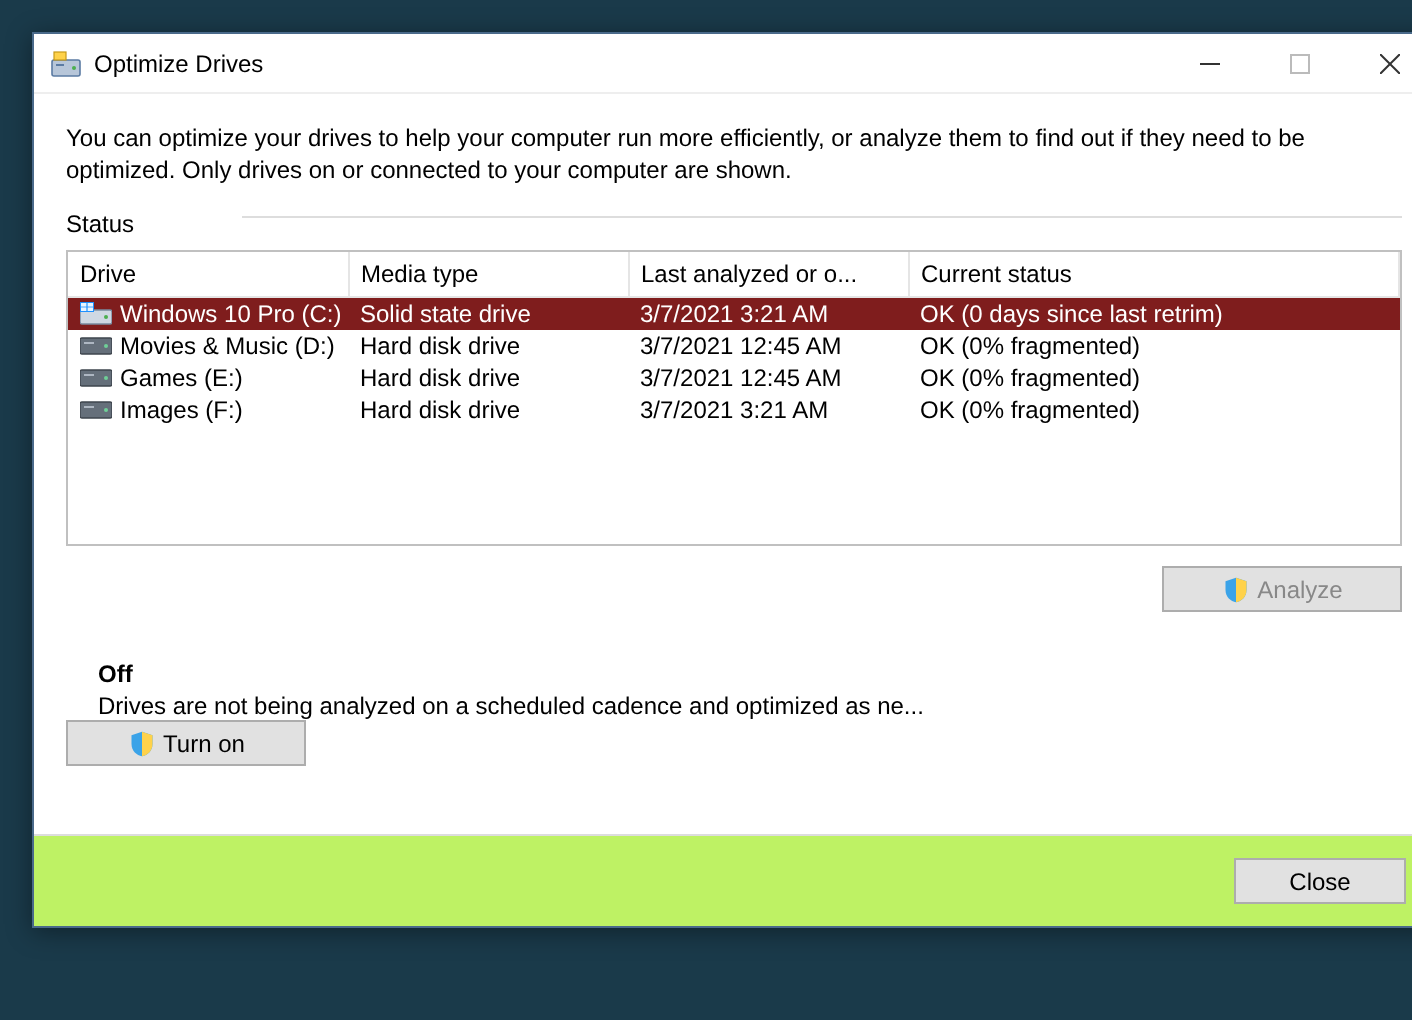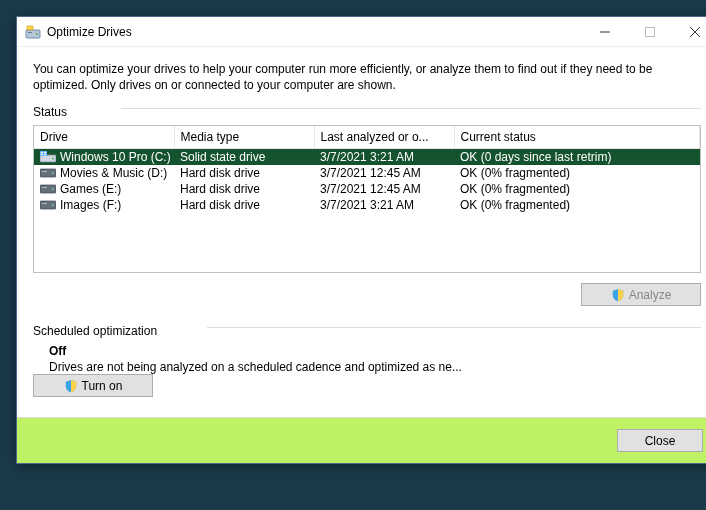--- a/index.html
+++ b/index.html
@@ -99,21 +99,21 @@
     overflow: hidden;
     text-overflow: ellipsis;
   }
   .drive-table td {
     padding: 1px 6px;
     font-size: 12px;
     white-space: nowrap;
     overflow: hidden;
   }
   .drive-table tr.selected td {
-    background: #14532d;
+    background: #7f1d1d;
     color: #fff;
   }
   .drive-cell { display: flex; align-items: center; gap: 4px; }
   .drive-icon { width: 16px; height: 12px; flex-shrink: 0; }
   .btn-row {
     display: flex;
     justify-content: flex-end;
     gap: 8px;
     margin-top: 10px;
   }
@@ -293,24 +293,20 @@
       <button class="winbtn" disabled="">
         <svg class="shield" viewBox="0 0 16 16">
           <path d="M8 1 L14 3 V8 C14 12 11 14.5 8 15 C5 14.5 2 12 2 8 V3 Z" fill="#3ba3e8"></path>
           <path d="M8 1 L14 3 V8 C14 12 11 14.5 8 15 V1 Z" fill="#ffd24a"></path>
         </svg>
         <span>Analyze</span>
       </button>
     </div>
 
     <div class="sched-block">
-      <div class="section-head long">
-        <span class="section-label">Scheduled optimization</span>
-        <span class="section-line"></span>
-      </div>
       <div class="sched-body">
         <div class="sched-text">
           <div class="onoff">Off</div>
           <div class="desc">Drives are not being analyzed on a scheduled cadence and optimized as ne...</div>
         </div>
         <div>
           <button class="winbtn">
             <svg class="shield" viewBox="0 0 16 16">
               <path d="M8 1 L14 3 V8 C14 12 11 14.5 8 15 C5 14.5 2 12 2 8 V3 Z" fill="#3ba3e8"></path>
               <path d="M8 1 L14 3 V8 C14 12 11 14.5 8 15 V1 Z" fill="#ffd24a"></path>

